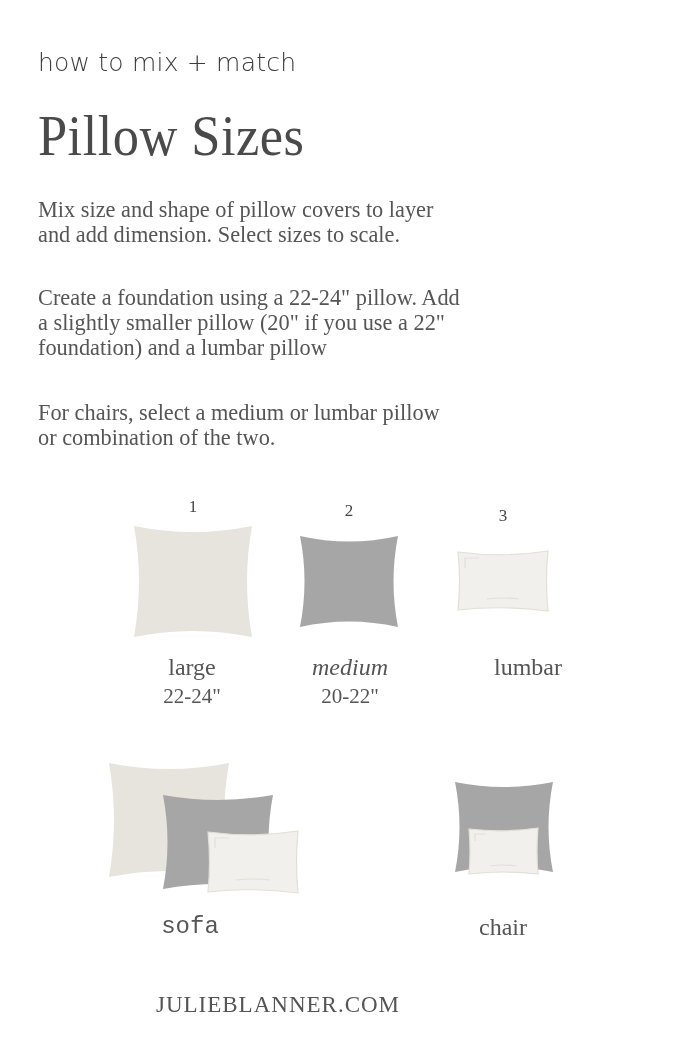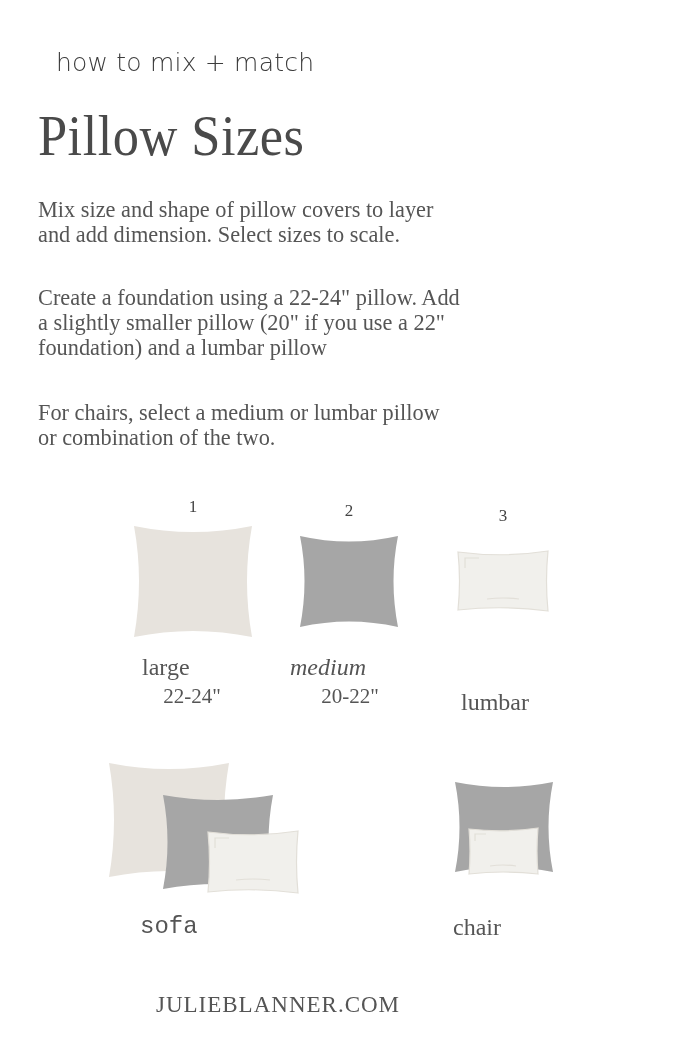--- a/index.html
+++ b/index.html
@@ -17,21 +17,20 @@
     .kicker {
       position: absolute;
       left: 38px;
       top: 50px;
       font-family: "DejaVu Sans", sans-serif;
       font-size: 25px;
       font-weight: 300;
       color: #3c3c3c;
       letter-spacing: 0.2px;
       line-height: 1;
-      margin-left: 18px;
     }
     .title {
       position: absolute;
       left: 38px;
       top: 107px;
       font-family: "Liberation Serif", serif;
       font-size: 57px;
       color: #4a4a4a;
       line-height: 1;
       letter-spacing: 0.5px;
@@ -60,21 +59,21 @@
       font-size: 17px;
       color: #444;
       text-align: center;
       width: 40px;
     }
     .label {
       position: absolute;
       font-family: "Liberation Serif", serif;
       font-size: 24px;
       color: #555;
-      text-align: left;
+      text-align: center;
       line-height: 1;
     }
     .sublabel {
       position: absolute;
       font-family: "Liberation Serif", serif;
       font-size: 21px;
       color: #555;
       text-align: center;
       line-height: 1;
     }
@@ -129,21 +128,21 @@
 <svg class="pillow" style="left:457px; top:550px;" width="92" height="62" viewBox="0 0 92 62">
   <path d="M1,2 Q46,8 91,1 Q88,31 91,61 Q46,55 1,60 Q4,31 1,2 Z" fill="#f1f0ec" stroke="#e2dfd8" stroke-width="1.2"></path>
   <path d="M8,18 L8,8 L22,8" fill="none" stroke="#e2dfd8" stroke-width="1.2"></path>
   <path d="M30,49 Q46,47 62,49" fill="none" stroke="#e2dfd8" stroke-width="1.2"></path>
 </svg>
 
 <div class="label" style="left:142px; top:655px; width:100px;">large</div>
 <div class="sublabel" style="left:142px; top:686px; width:100px;">22-24"</div>
 <div class="label" style="left:290px; top:655px; width:120px;font-style:italic;">medium</div>
 <div class="sublabel" style="left:290px; top:686px; width:120px;">20-22"</div>
-<div class="label" style="left:461px; top:655px; width:100px;margin-top:35px;">lumbar</div>
+<div class="label" style="left:478px; top:655px; width:100px;">lumbar</div>
 
 <svg class="pillow" style="left:108px; top:762px;" width="195" height="135" viewBox="0 0 195 135">
   <path d="M1,1 Q61,13 121,1 Q111,58 121,115 Q61,103 1,115 Q11,58 1,1 Z" fill="#e7e3dd"></path>
   <path d="M55,33 Q110,43 165,33 Q156,80 165,127 Q110,117 55,127 Q64,80 55,33 Z" fill="#a6a6a6"></path>
   <path d="M100,70 Q145,76 190,69 Q187,100 190,131 Q145,125 100,130 Q103,100 100,70 Z" fill="#f1f0ec" stroke="#e2dfd8" stroke-width="1.2"></path>
   <path d="M107,86 L107,76 L121,76" fill="none" stroke="#e2dfd8" stroke-width="1.2"></path>
   <path d="M128,118 Q145,116 162,118" fill="none" stroke="#e2dfd8" stroke-width="1.2"></path>
 </svg>
 
 <svg class="pillow" style="left:454px; top:781px;" width="100" height="96" viewBox="0 0 100 96">

